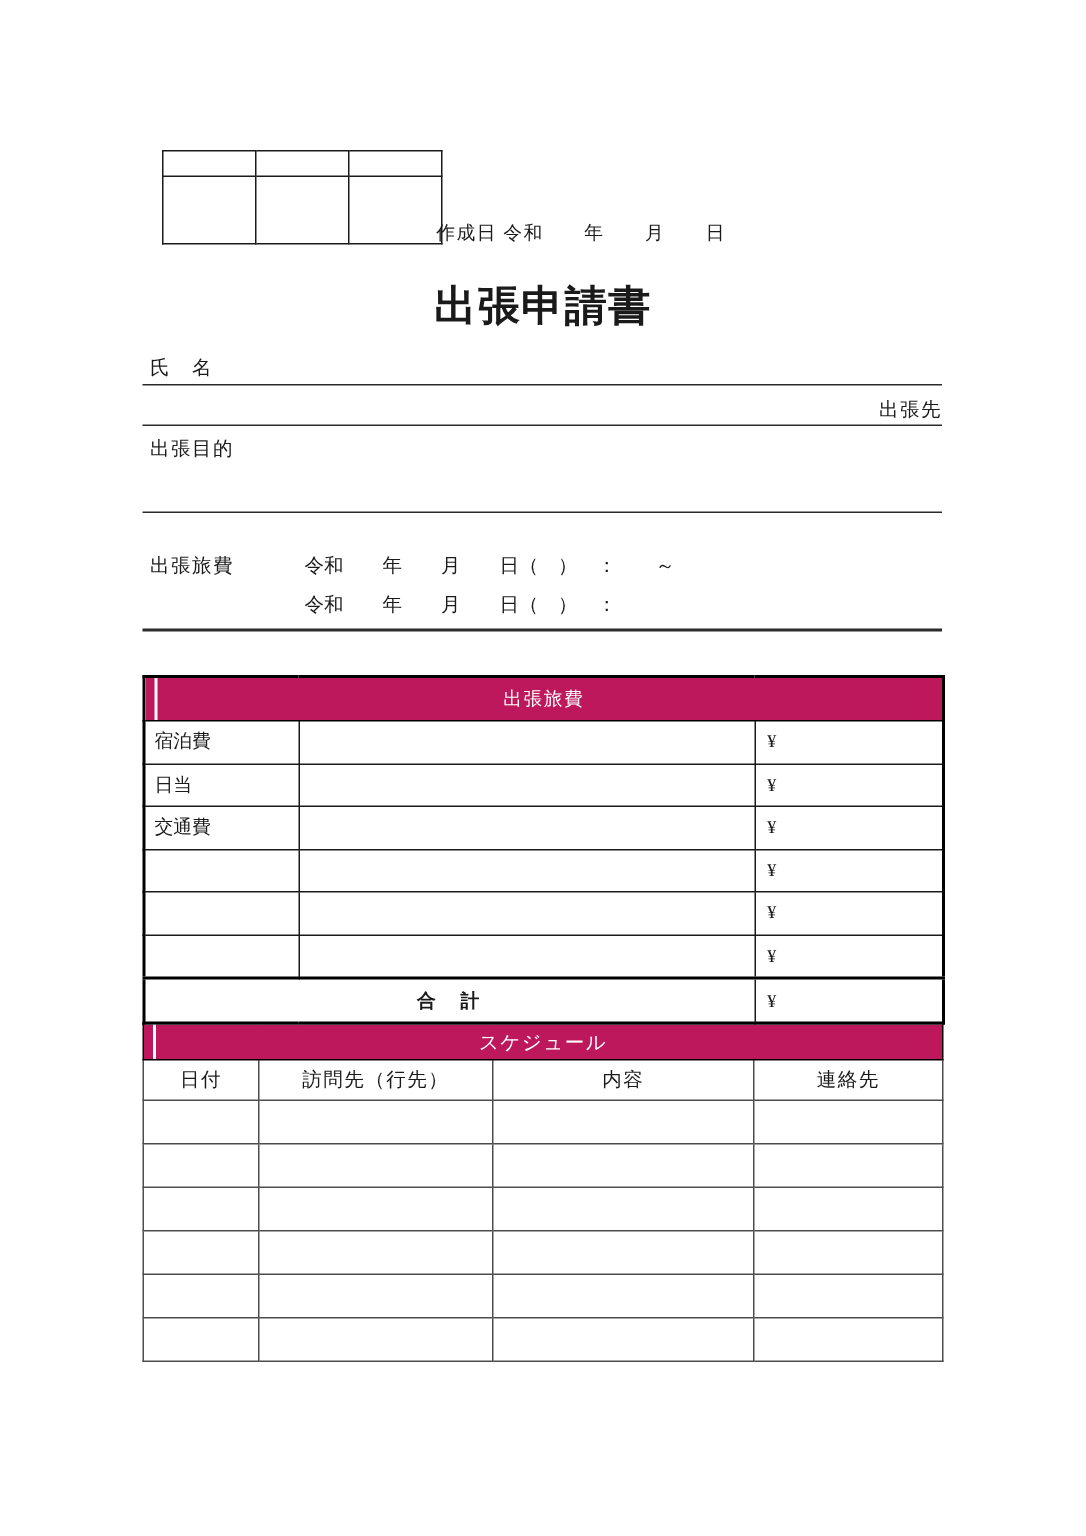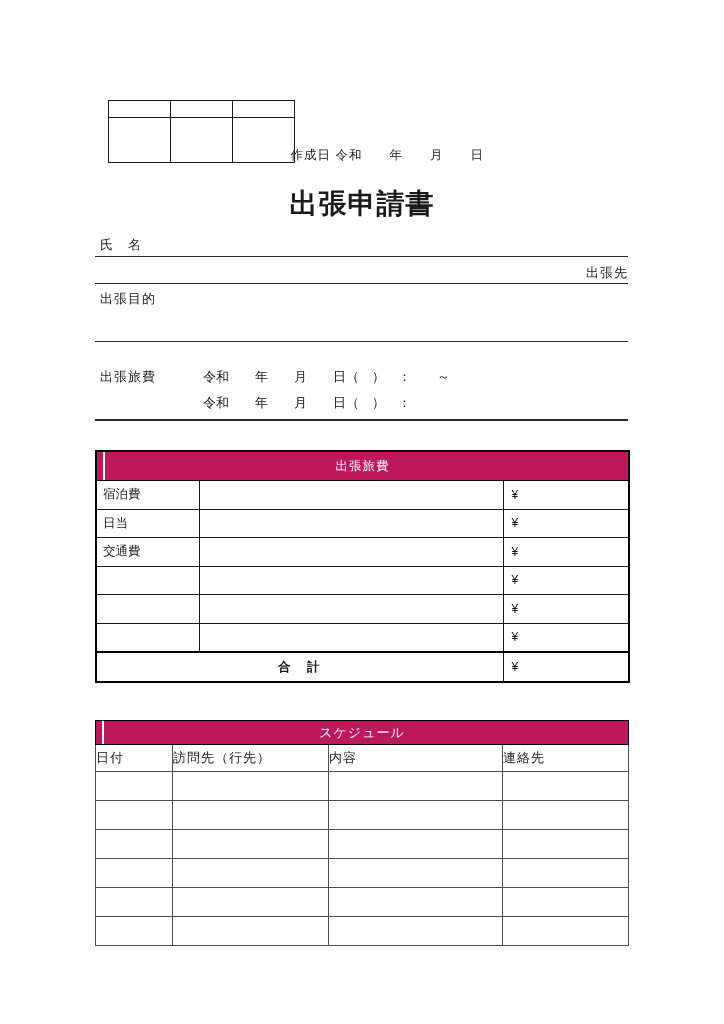--- a/index.html
+++ b/index.html
@@ -67,30 +67,30 @@
   .expense-table{top:450px;width:533px;border:2px solid #000;}
   .expense-table td{border:1px solid #1a1a1a;font-size:12.5px;}
   .expense-table .black-bar{height:28px;border:1.5px solid #000;}
   .expense-table tr.data-row td{height:27.5px;}
   .expense-table td.exp-label{padding-left:6px;}
   .expense-table td.exp-amount{padding-left:8px;font-size:12px;}
   .expense-table tr.total-row td{height:28px;border-top:2px solid #000;}
   .expense-table td.total-label{text-align:center;font-weight:bold;letter-spacing:2px;}
 
   
-  .schedule-table{top:720px;width:533px;border:1.6px solid #333;}
+  .schedule-table{top:682px;width:533px;border:1.6px solid #333;}
   .schedule-table td,.schedule-table th{border:1px solid #4d4d4d;font-size:13px;}
   .schedule-table .black-bar{height:23px;border:1.5px solid #000;}
-  .schedule-table tr.head-row th{height:26px;text-align:left;font-weight:normal;letter-spacing:1px;}
+  .schedule-table tr.head-row th{height:26px;text-align:center;font-weight:normal;letter-spacing:1px;}
   .schedule-table tr.body-row td{height:28px;}
 </style>
 </head>
 <body>
 
-<div class="page abs" style="left:0;top:0;width:588px;height:1024px;">
+<div class="page abs" style="left:0;top:0;width:588px;height:1024px;font-family:Liberation Serif, serif;">
 
   <table class="stamp-table">
     <tbody>
       <tr class="r1">
         <td></td>
         <td></td>
         <td></td>
       </tr>
       <tr class="r2">
         <td></td>

